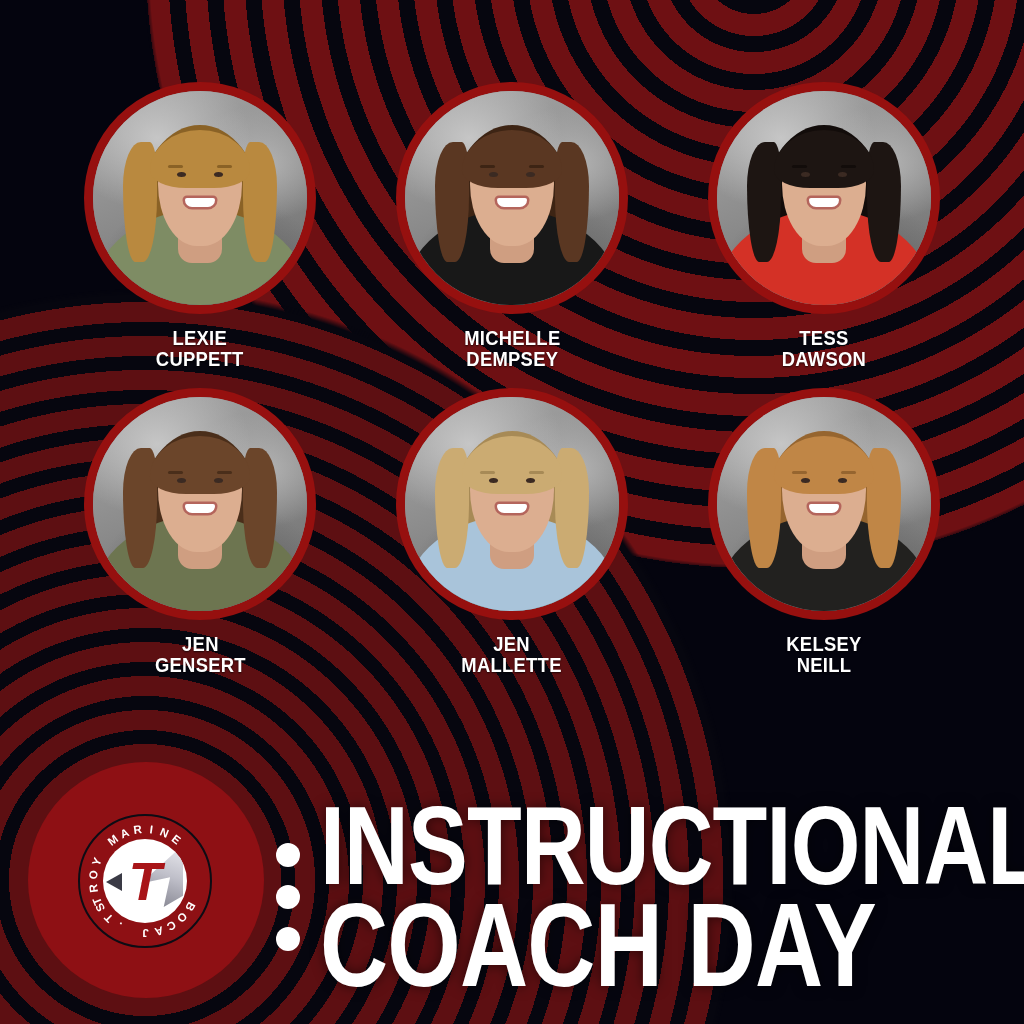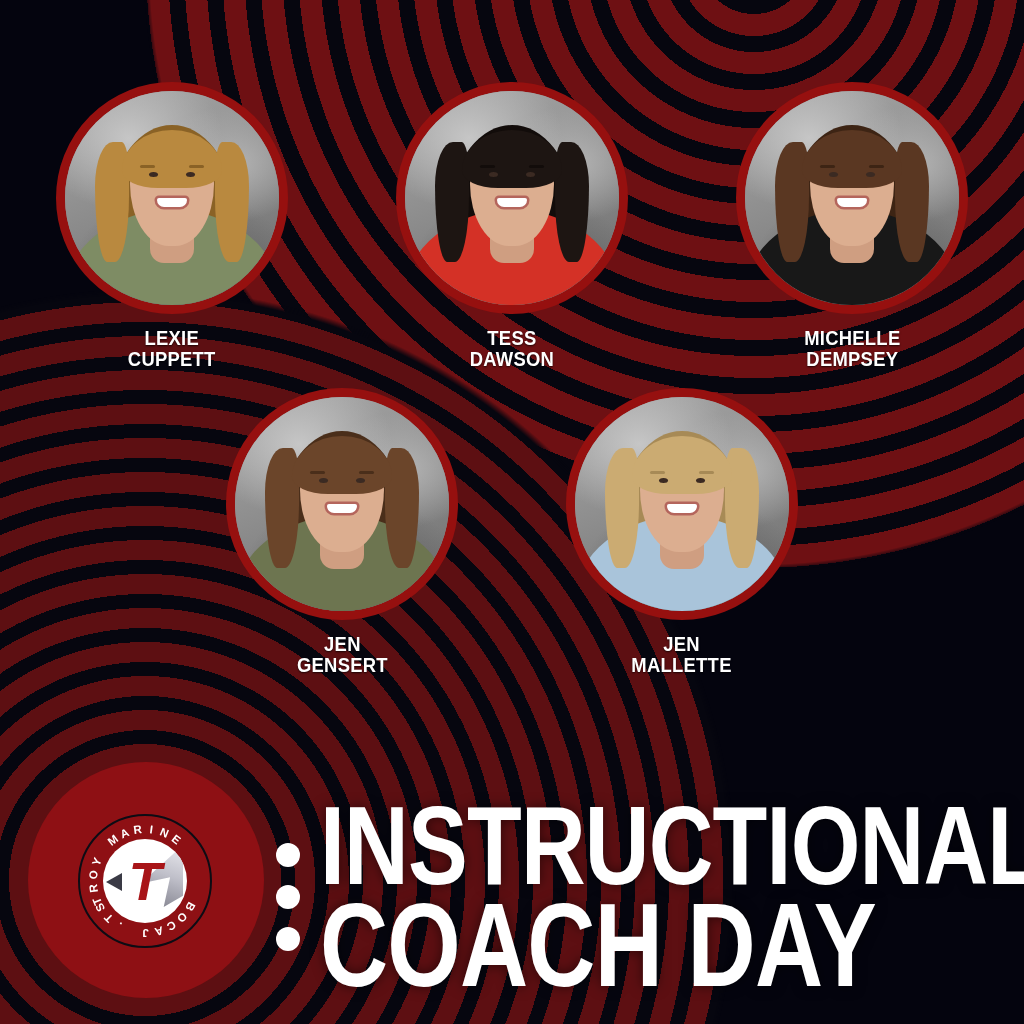--- a/index.html
+++ b/index.html
@@ -69,21 +69,21 @@
     white-space:nowrap;
   }
 
   
   #staff-grid {
     position:absolute;
     left:0; top:82px;
     width:1024px;
     z-index:4;
   }
-  .staff-row { display:flex; justify-content:center; gap:48px; }
+  .staff-row { display:flex; justify-content:center; gap:20px; }
   .staff-row + .staff-row { margin-top:18px; }
 
   .staff-card { width:292px; display:flex; flex-direction:column; align-items:center; }
 
   .portrait {
     width:232px; height:232px;
     border-radius:50%;
     border:9px solid #96100f;
     overflow:hidden;
     position:relative;
@@ -267,64 +267,64 @@
         <div class="staff-name">
           <span class="ln">LEXIE</span>
           <span class="ln">CUPPETT</span>
         </div>
       </div>
 
       <div class="staff-card">
         <div class="portrait">
           <div class="backdrop"></div>
           <div class="fig">
+            <div class="hair-back" style="background: rgb(61, 36, 20);"></div>
+            <div class="shoulders" style="background: rgb(24, 24, 24);"></div>
+            <div class="neck"></div>
+            <div class="side-l" style="background: rgb(90, 55, 34);"></div>
+            <div class="side-r" style="background: rgb(90, 55, 34);"></div>
+            <div class="face"></div>
+            <div class="hair-front" style="background: rgb(90, 55, 34);"></div>
+            <div class="brow l" style="background: rgb(61, 36, 20);"></div>
+            <div class="brow r" style="background: rgb(61, 36, 20);"></div>
+            <div class="eye l"></div>
+            <div class="eye r"></div>
+            <div class="mouth"></div>
+          </div>
+        </div>
+        <div class="staff-name">
+          <span class="ln">MICHELLE</span>
+          <span class="ln">DEMPSEY</span>
+        </div>
+      </div>
+
+      <div class="staff-card">
+        <div class="portrait">
+          <div class="backdrop"></div>
+          <div class="fig">
             <div class="hair-back" style="background: rgb(18, 12, 10);"></div>
             <div class="shoulders" style="background: rgb(212, 49, 38);"></div>
             <div class="neck"></div>
             <div class="side-l" style="background: rgb(29, 21, 18);"></div>
             <div class="side-r" style="background: rgb(29, 21, 18);"></div>
             <div class="face"></div>
             <div class="hair-front" style="background: rgb(29, 21, 18);"></div>
             <div class="brow l" style="background: rgb(18, 12, 10);"></div>
             <div class="brow r" style="background: rgb(18, 12, 10);"></div>
             <div class="eye l"></div>
             <div class="eye r"></div>
             <div class="mouth"></div>
           </div>
         </div>
         <div class="staff-name">
           <span class="ln">TESS</span>
           <span class="ln">DAWSON</span>
         </div>
       </div>
 
-      <div class="staff-card">
-        <div class="portrait">
-          <div class="backdrop"></div>
-          <div class="fig">
-            <div class="hair-back" style="background: rgb(61, 36, 20);"></div>
-            <div class="shoulders" style="background: rgb(24, 24, 24);"></div>
-            <div class="neck"></div>
-            <div class="side-l" style="background: rgb(90, 55, 34);"></div>
-            <div class="side-r" style="background: rgb(90, 55, 34);"></div>
-            <div class="face"></div>
-            <div class="hair-front" style="background: rgb(90, 55, 34);"></div>
-            <div class="brow l" style="background: rgb(61, 36, 20);"></div>
-            <div class="brow r" style="background: rgb(61, 36, 20);"></div>
-            <div class="eye l"></div>
-            <div class="eye r"></div>
-            <div class="mouth"></div>
-          </div>
-        </div>
-        <div class="staff-name">
-          <span class="ln">MICHELLE</span>
-          <span class="ln">DEMPSEY</span>
-        </div>
-      </div>
-
     </div>
 
     <div class="staff-row">
 
       <div class="staff-card">
         <div class="portrait">
           <div class="backdrop"></div>
           <div class="fig">
             <div class="hair-back" style="background: rgb(74, 46, 26);"></div>
             <div class="shoulders" style="background: rgb(109, 117, 80);"></div>
@@ -363,20 +363,43 @@
             <div class="eye r"></div>
             <div class="mouth"></div>
           </div>
         </div>
         <div class="staff-name">
           <span class="ln">JEN</span>
           <span class="ln">MALLETTE</span>
         </div>
       </div>
 
+      <div class="staff-card">
+        <div class="portrait">
+          <div class="backdrop"></div>
+          <div class="fig">
+            <div class="hair-back" style="background: rgb(150, 101, 47);"></div>
+            <div class="shoulders" style="background: rgb(34, 33, 31);"></div>
+            <div class="neck"></div>
+            <div class="side-l" style="background: rgb(192, 134, 70);"></div>
+            <div class="side-r" style="background: rgb(192, 134, 70);"></div>
+            <div class="face"></div>
+            <div class="hair-front" style="background: rgb(192, 134, 70);"></div>
+            <div class="brow l" style="background: rgb(150, 101, 47);"></div>
+            <div class="brow r" style="background: rgb(150, 101, 47);"></div>
+            <div class="eye l"></div>
+            <div class="eye r"></div>
+            <div class="mouth"></div>
+          </div>
+        </div>
+        <div class="staff-name">
+          <span class="ln">KELSEY</span>
+          <span class="ln">NEILL</span>
+        </div>
+      </div>
 
     </div>
   </div>
 
   <div id="logo-badge">
     <div class="ring-text" id="logo-ring-text">
         <span style="transform: translate(-31.6556px, -41.2544px) rotate(-37.5deg) translate(-50%, -50%);">M</span>
         <span style="transform: translate(-19.8995px, -48.0417px) rotate(-22.5deg) translate(-50%, -50%);">A</span>
         <span style="transform: translate(-6.78736px, -51.5551px) rotate(-7.5deg) translate(-50%, -50%);">R</span>
         <span style="transform: translate(6.78736px, -51.5551px) rotate(7.5deg) translate(-50%, -50%);">I</span>

